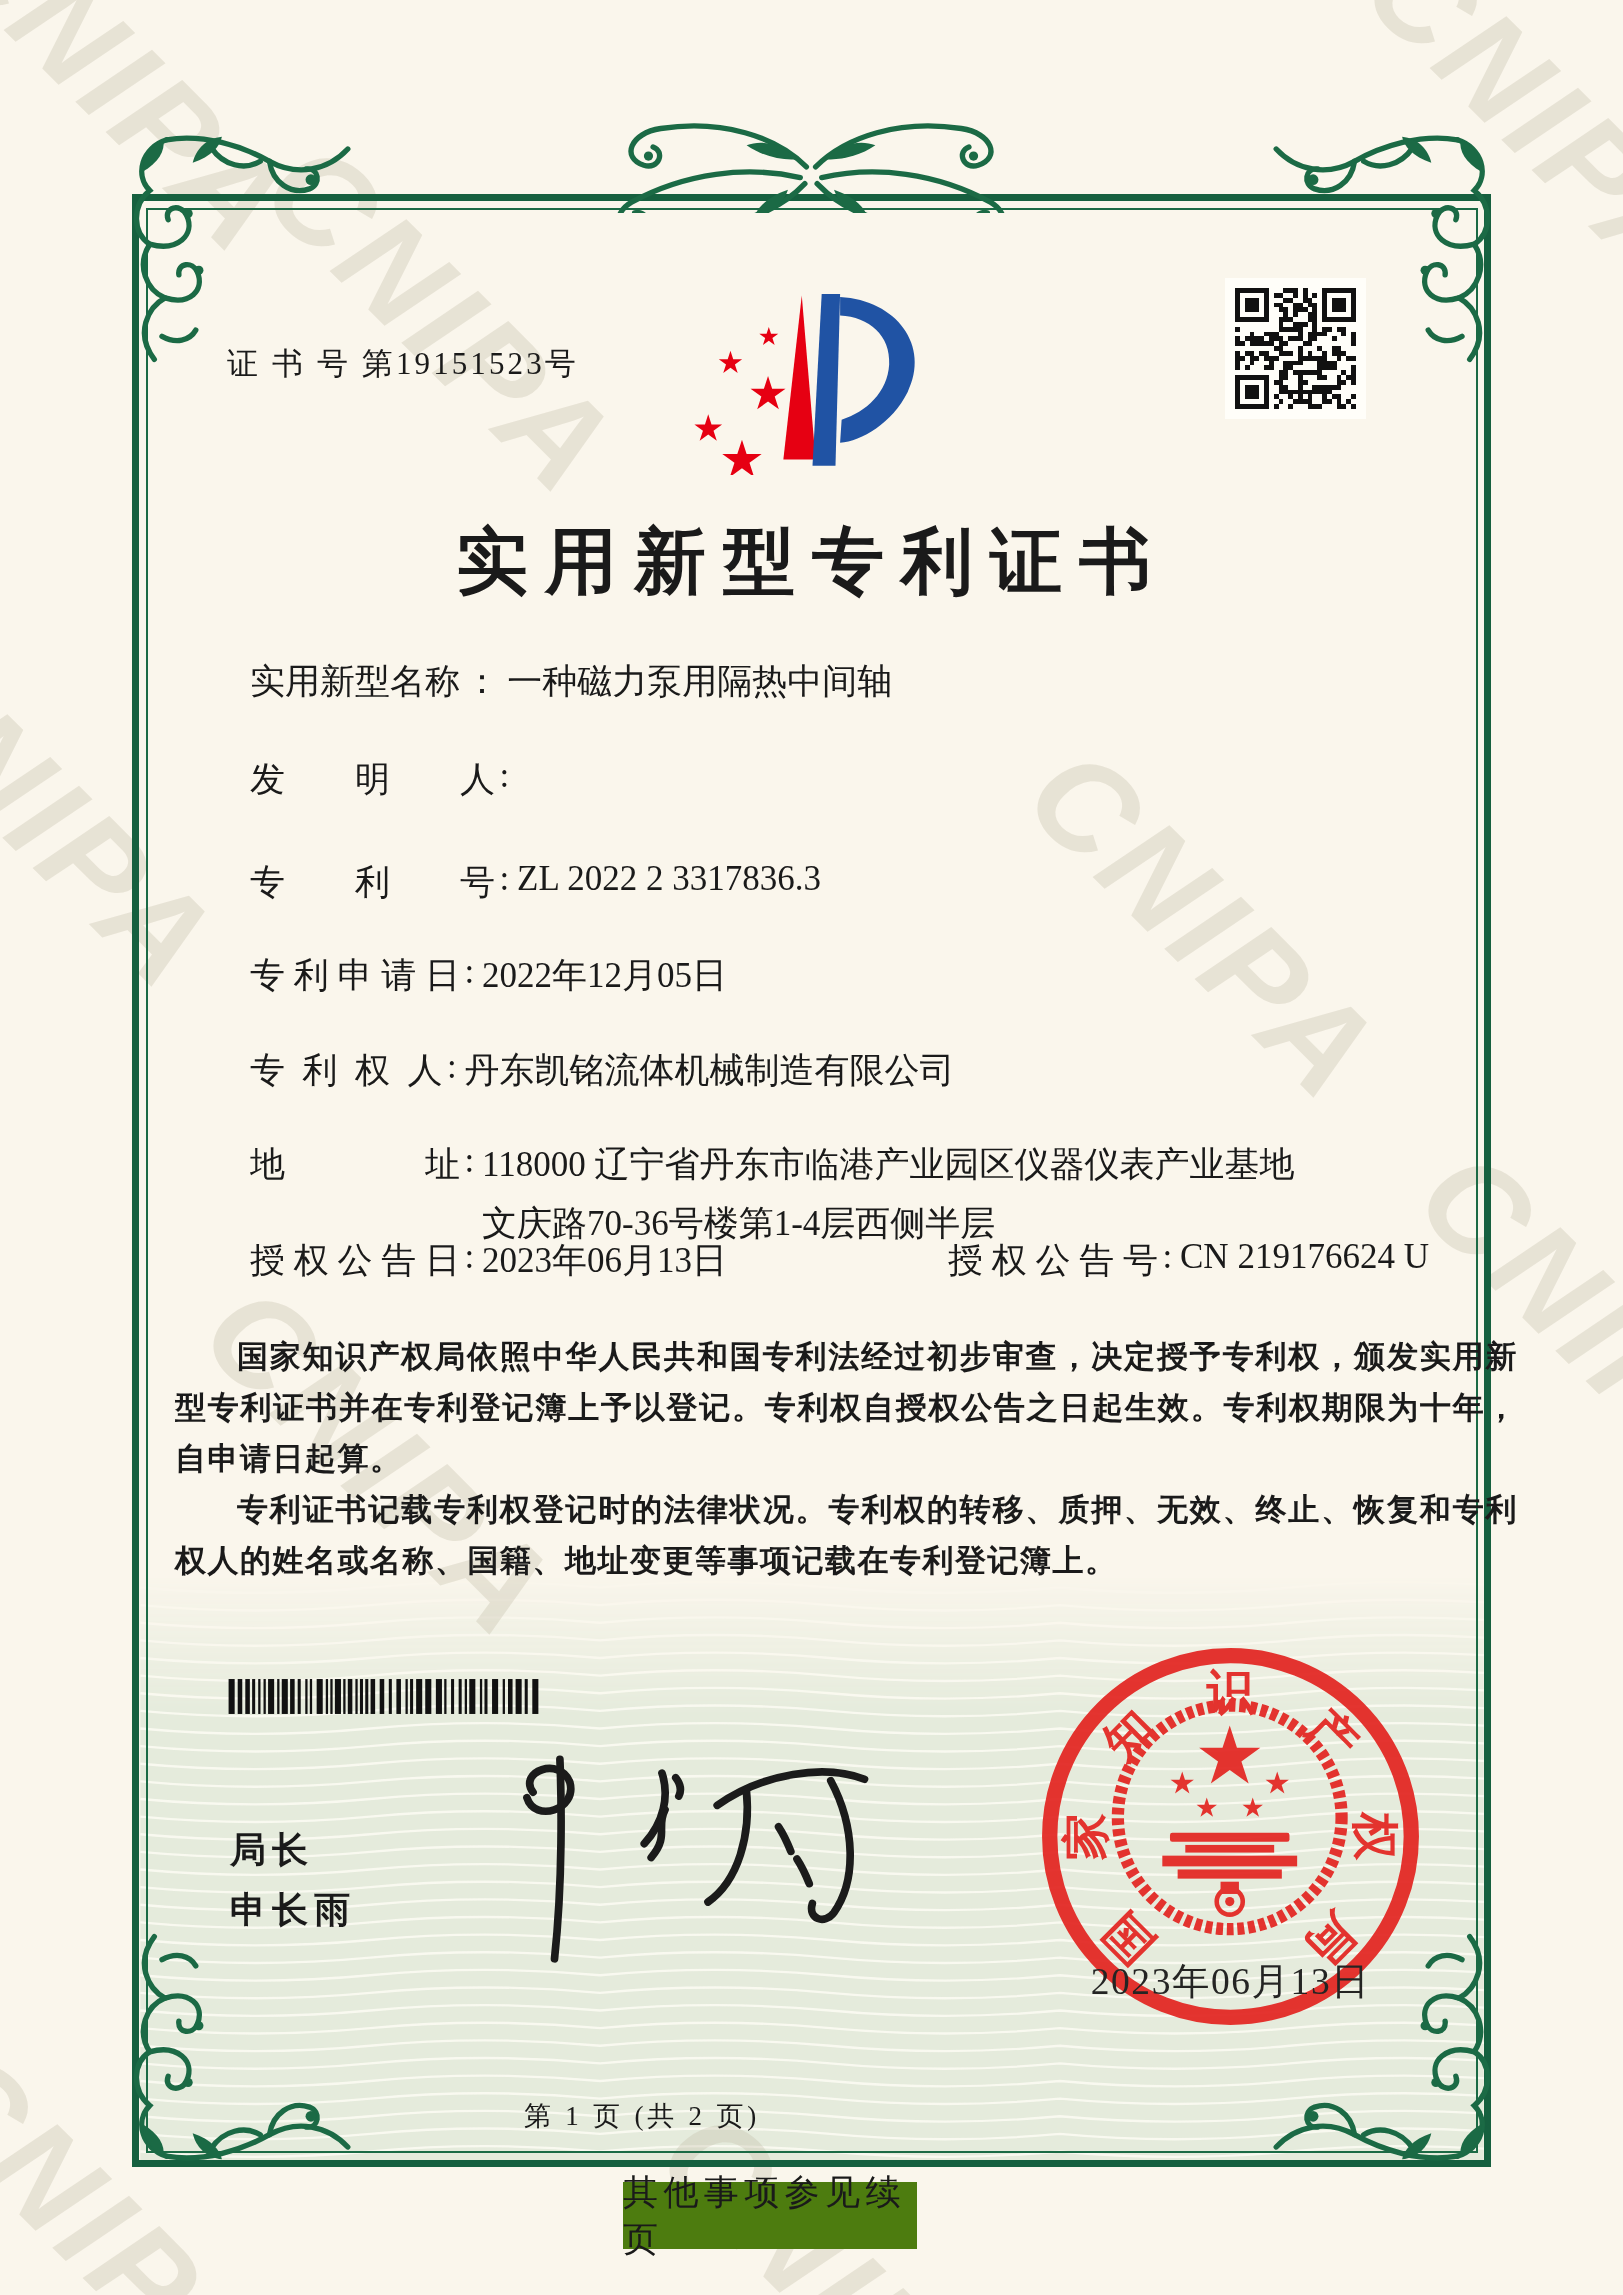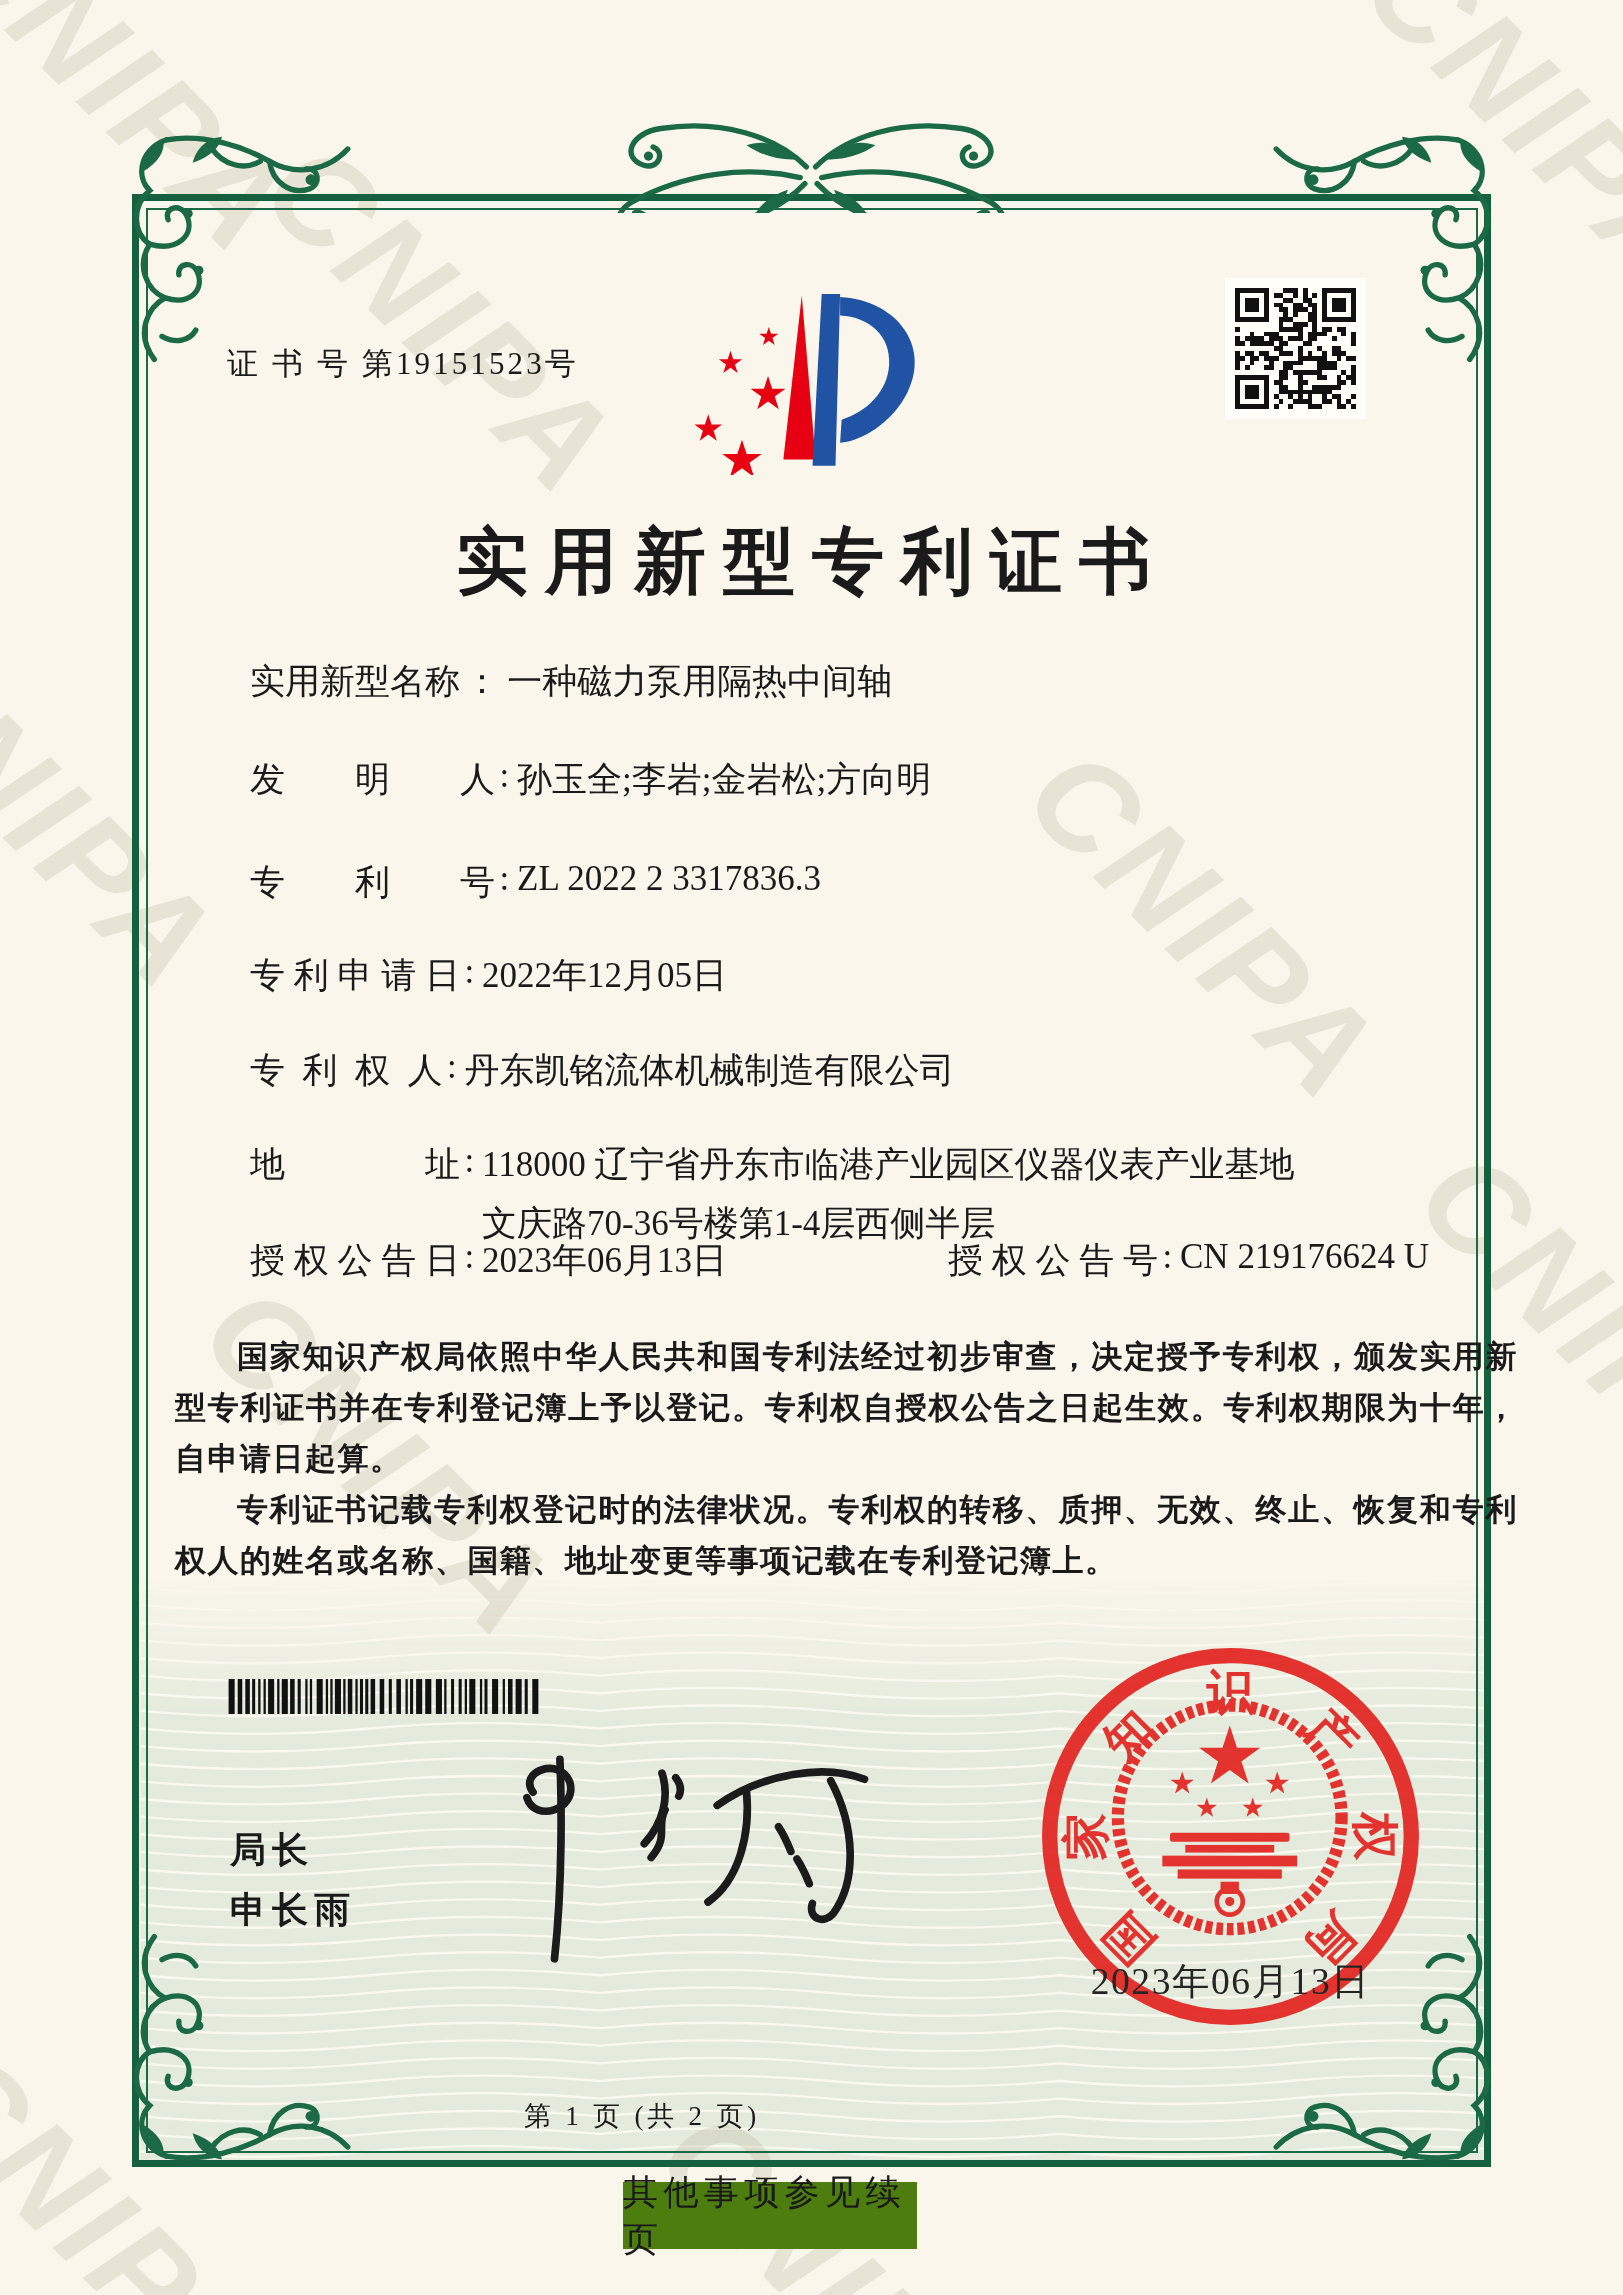--- a/index.html
+++ b/index.html
@@ -524,21 +524,21 @@
       <rect x="24" y="24" width="1" height="1" fill="#111"></rect>
     </svg>
 </div>
 
 <div class="doc-title">实用新型专利证书</div>
 
 <div class="row" style="top:658px">
   <span class="lab">实用新型名称</span><span class="colon">：</span><span class="val">一种磁力泵用隔热中间轴</span>
 </div>
 <div class="row" style="top:756px">
-  <span class="lab">发　　明　　人</span><span class="colon">:</span><span class="val">孙玉全;李岩;金岩松;方向明</span>
+  <span class="lab">发　　明　　人</span><span class="colon">:</span>
 </div>
 <div class="row" style="top:859px">
   <span class="lab">专　　利　　号</span><span class="colon">:</span><span class="val">ZL 2022 2 3317836.3</span>
 </div>
 <div class="row" style="top:952px">
   <span class="lab">专 利 申 请 日</span><span class="colon">:</span><span class="val">2022年12月05日</span>
 </div>
 <div class="row" style="top:1047px">
   <span class="lab">专  利  权  人</span><span class="colon">:</span><span class="val">丹东凯铭流体机械制造有限公司</span>
 </div>

